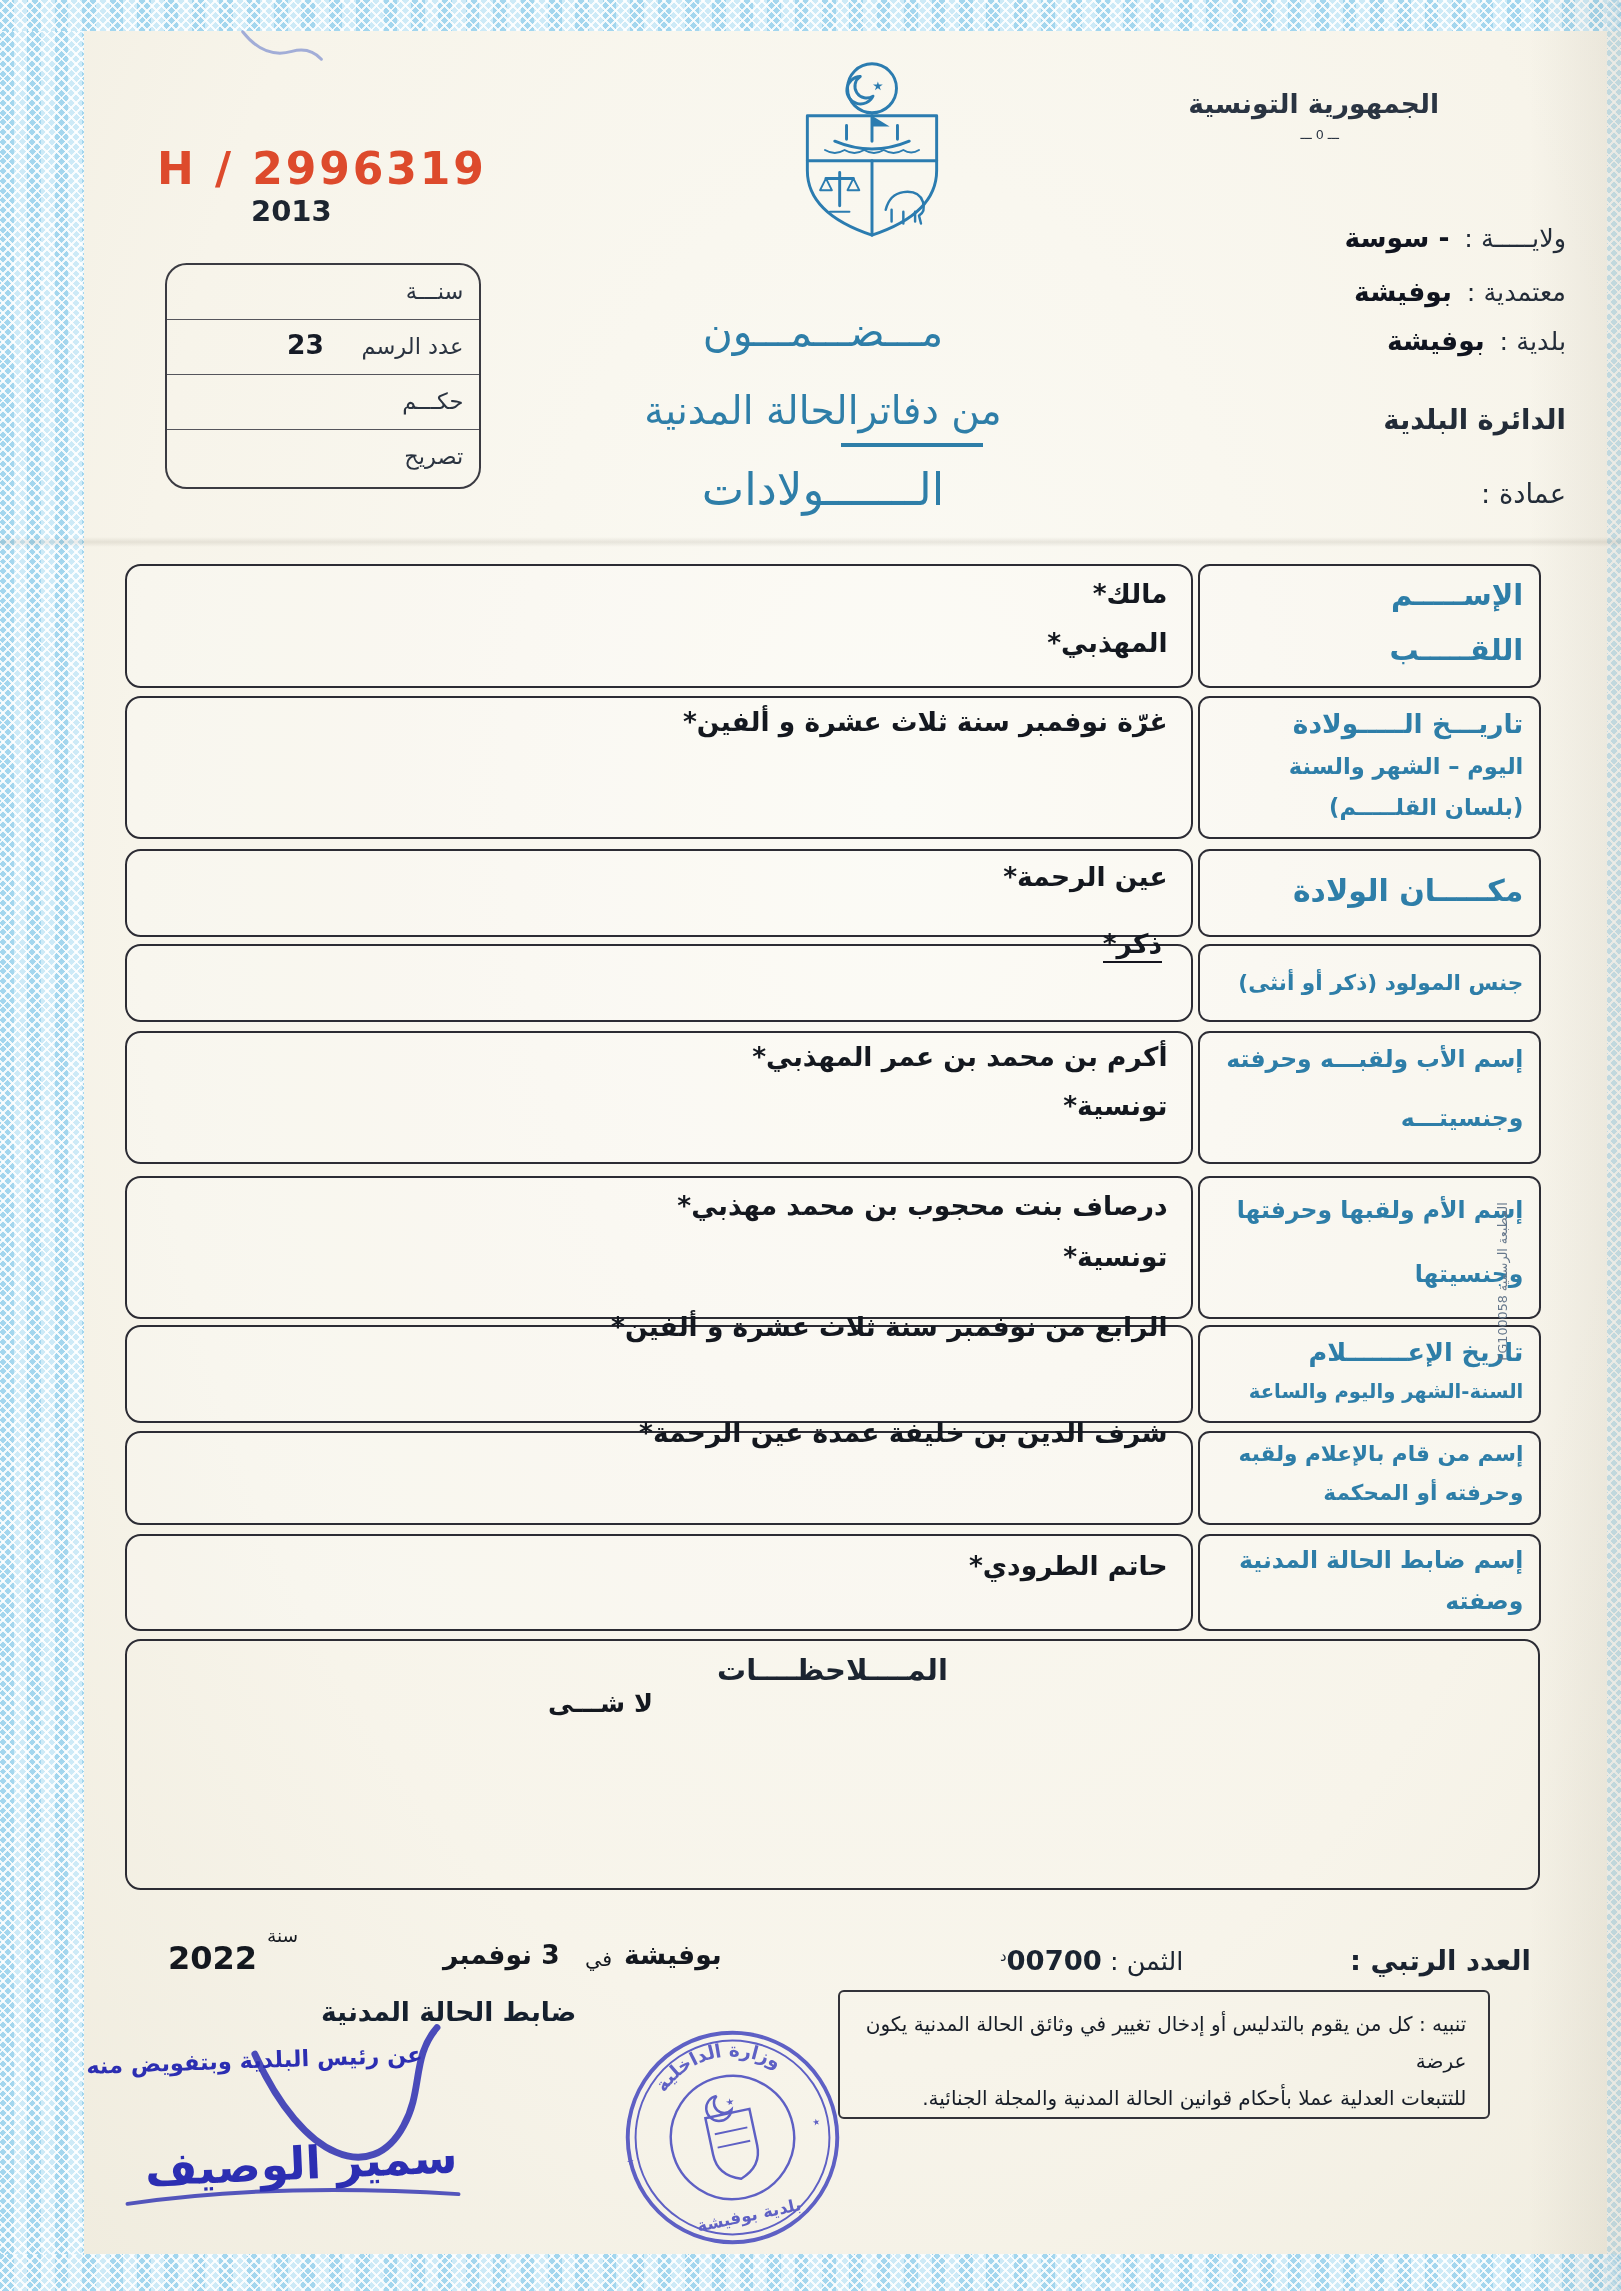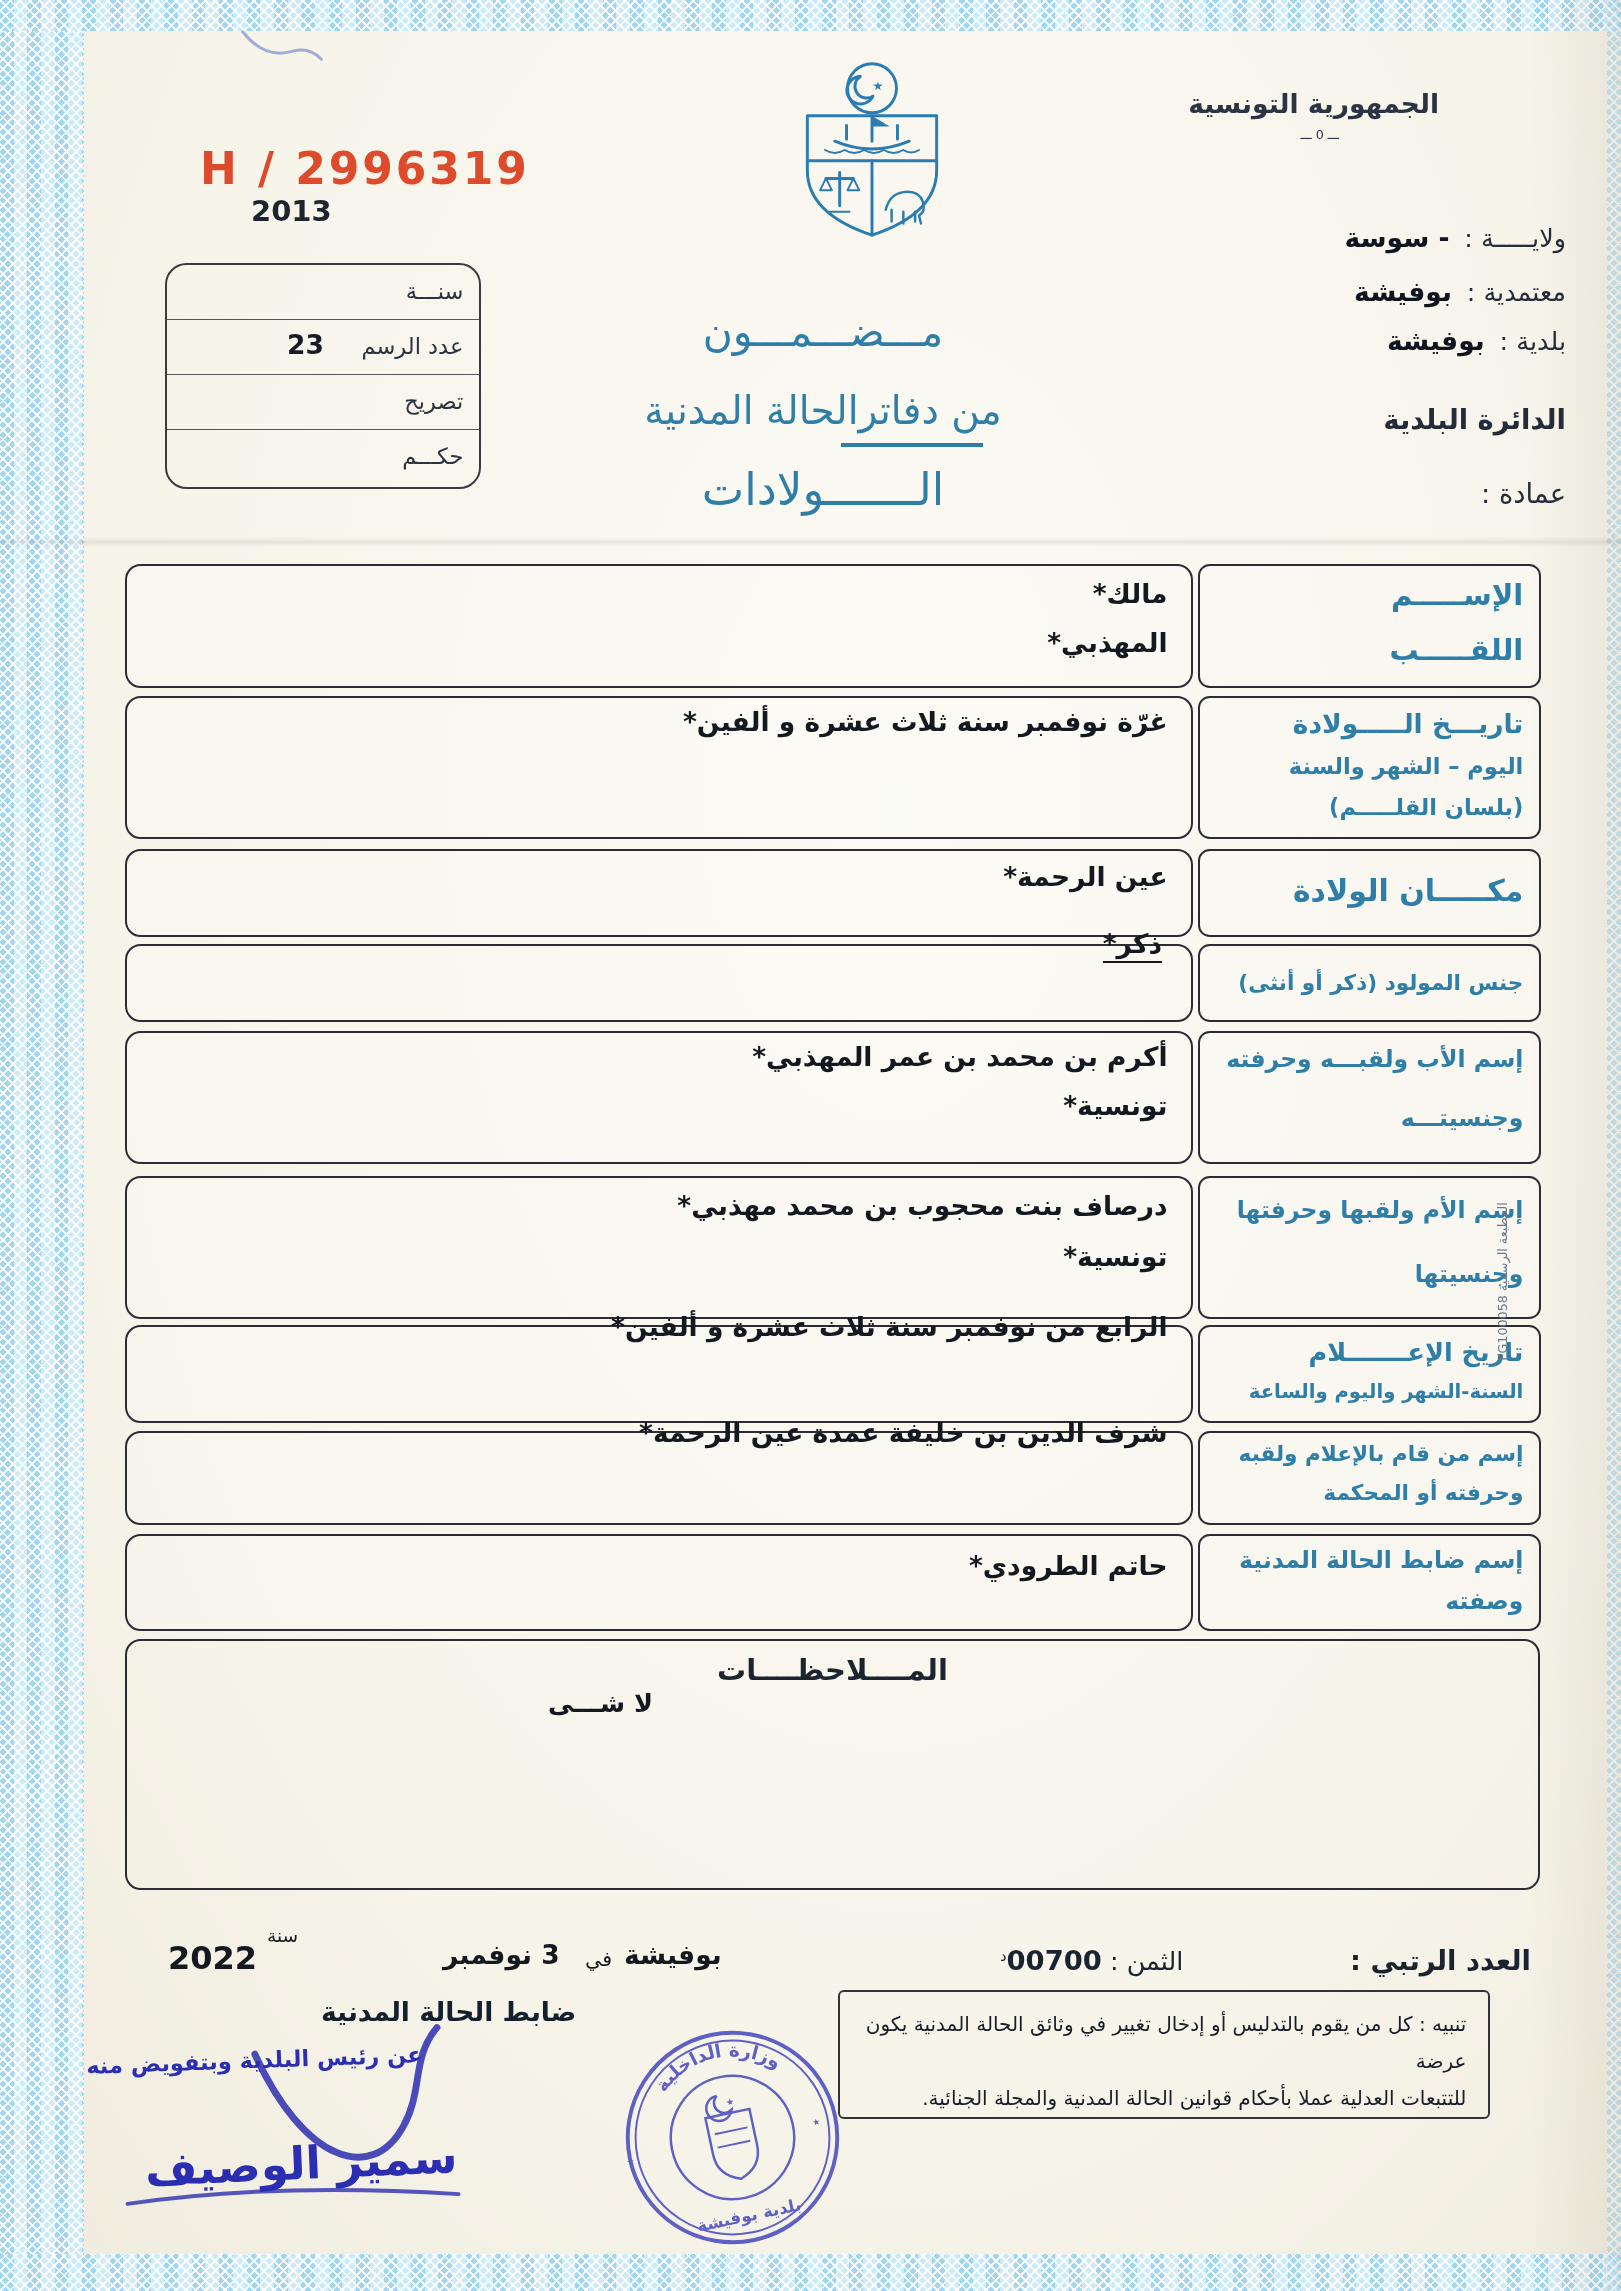--- a/index.html
+++ b/index.html
@@ -17,21 +17,21 @@
       repeating-linear-gradient(90deg, #a3d6ee 0 13.7px, #cdeaf7 13.7px 27.4px);
   }
   .band-left{left:0;top:0;width:84px;height:100%;}
   .band-top{left:0;top:0;width:100%;height:31px;}
   .band-bottom{left:0;top:2254px;width:100%;height:37px;}
   .band-right{left:1607px;top:0;width:13.7px;height:100%;opacity:.55;}
   .crease{position:absolute;z-index:2;pointer-events:none;}
   
   .republic{right:182px;top:88px;font-size:26.5px;font-weight:600;color:#2a3442;z-index:3;}
   .republic-mark{right:282px;top:127px;font-size:12.7px;color:#2a3442;z-index:3;}
-  .serial{left:157px;top:143px;font-size:44px;font-weight:bold;color:#dd4a2c;letter-spacing:2.9px;direction:ltr;z-index:3;margin-left:43px;}
+  .serial{left:157px;top:143px;font-size:44px;font-weight:bold;color:#dd4a2c;letter-spacing:2.9px;direction:ltr;z-index:3;}
   .serial-year{left:251px;top:194px;font-size:29px;font-weight:bold;color:#1d2530;z-index:3;}
   .regbox{left:165px;top:263px;width:312px;height:222px;border:2px solid #3b3b42;border-radius:21.6px;z-index:3;}
   .regrow{height:54px;position:relative;border-top:1.5px solid #55555c;}
   .regrow:first-child{border-top:none;text-align:center;}
   .reglbl{position:absolute;right:15.7px;top:12.7px;font-size:22.5px;color:#2a3340;}
   .regval{position:absolute;right:155px;top:8.8px;font-size:26.5px;font-weight:bold;color:#161b26;}
   .locfield{right:55px;white-space:nowrap;z-index:3;}
   .locfield .l{font-size:25.5px;color:#232c38;}
   .locfield .v{font-size:26.5px;font-weight:bold;color:#10141f;margin-right:9.8px;}
   
@@ -111,25 +111,25 @@
   <div class="abs regbox">
     <div class="regrow">
       <span class="reglbl">سنـــة</span>
       <span class="regval"></span>
     </div>
     <div class="regrow">
       <span class="reglbl">عدد الرسم</span>
       <span class="regval">23</span>
     </div>
     <div class="regrow">
+      <span class="reglbl">حكـــم</span>
+      <span class="regval"></span>
+    </div>
+    <div class="regrow">
       <span class="reglbl">تصريح</span>
-      <span class="regval"></span>
-    </div>
-    <div class="regrow">
-      <span class="reglbl">حكـــم</span>
       <span class="regval"></span>
     </div>
   </div>
 
   <div class="abs locfield" style="top:222px">
     <span class="l">ولايـــــة :</span>
     <span class="v">- سوسة</span>
   </div>
   <div class="abs locfield" style="top:276px">
     <span class="l">معتمدية :</span>

